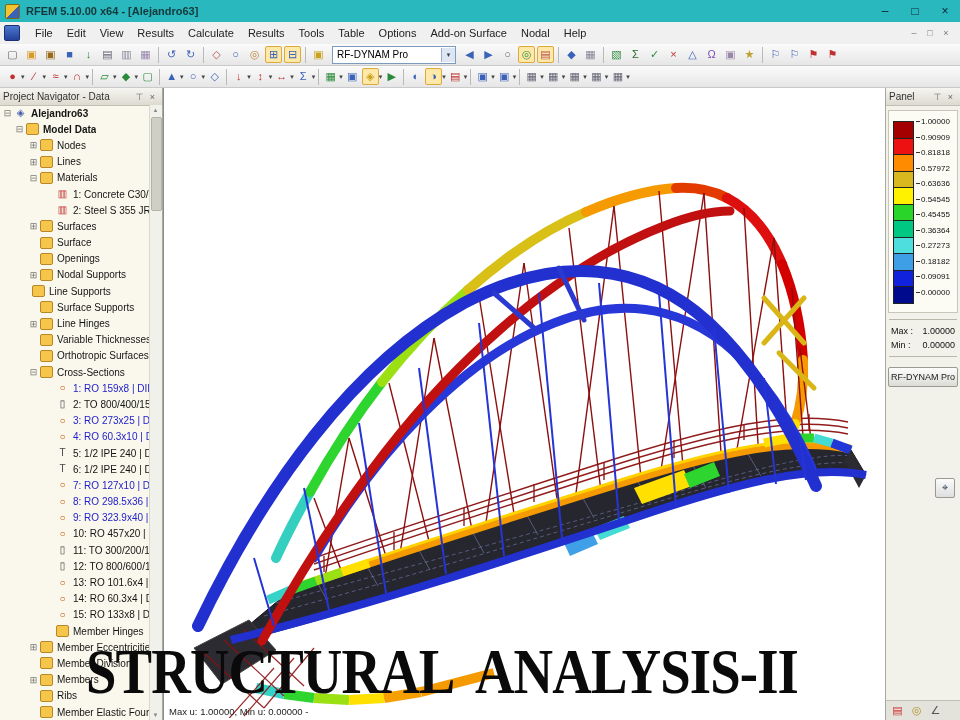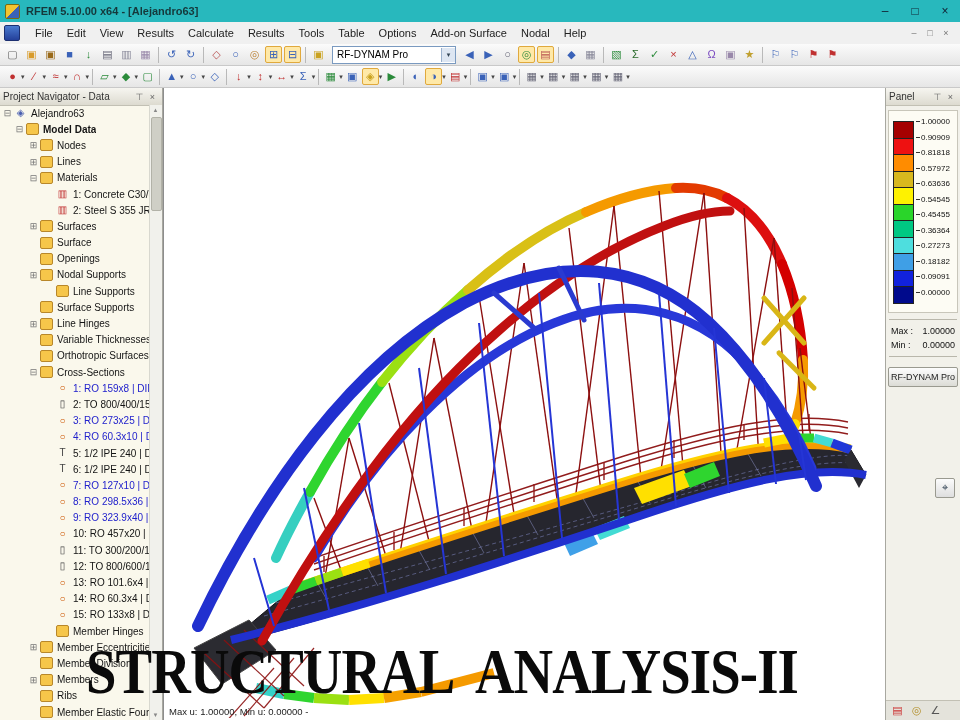--- a/index.html
+++ b/index.html
@@ -330,21 +330,21 @@
   <div class="dockhdr">
     <span>Project Navigator - Data</span>
     <span class="hico">⊤</span>
     <span class="hico">×</span>
   </div>
   <div class="tree">
 
   <div class="trow" style="padding-left: 2px;">
       <span class="texp">⊟</span>
       <span class="tico" style="color: rgb(74, 95, 176);">◈</span>
-      <span class="tlbl" style="font-weight: normal;">Alejandro63</span>
+      <span class="tlbl" style="font-weight: bold;">Alejandro63</span>
     </div>
       <div class="trow" style="padding-left: 14px;">
       <span class="texp">⊟</span>
       <span class="tico" style="background: rgb(246, 198, 74); border-color: rgb(184, 135, 42);"></span>
       <span class="tlbl" style="font-weight: bold;">Model Data</span>
     </div>
       <div class="trow" style="padding-left: 28px;">
       <span class="texp">⊞</span>
       <span class="tico" style="background: rgb(246, 198, 74); border-color: rgb(184, 135, 42);"></span>
       <span class="tlbl">Nodes</span>
@@ -382,21 +382,21 @@
       <div class="trow" style="padding-left: 28px;">
       <span class="texp"></span>
       <span class="tico" style="background: rgb(246, 198, 74); border-color: rgb(184, 135, 42);"></span>
       <span class="tlbl">Openings</span>
     </div>
       <div class="trow" style="padding-left: 28px;">
       <span class="texp">⊞</span>
       <span class="tico" style="background: rgb(246, 198, 74); border-color: rgb(184, 135, 42);"></span>
       <span class="tlbl">Nodal Supports</span>
     </div>
-      <div class="trow" style="padding-left: 44px;">
+      <div class="trow" style="padding-left: 20px;">
       <span class="texp"></span>
       <span class="tico" style="background: rgb(246, 198, 74); border-color: rgb(184, 135, 42);"></span>
       <span class="tlbl">Line Supports</span>
     </div>
       <div class="trow" style="padding-left: 28px;">
       <span class="texp"></span>
       <span class="tico" style="background: rgb(246, 198, 74); border-color: rgb(184, 135, 42);"></span>
       <span class="tlbl">Surface Supports</span>
     </div>
       <div class="trow" style="padding-left: 28px;">

